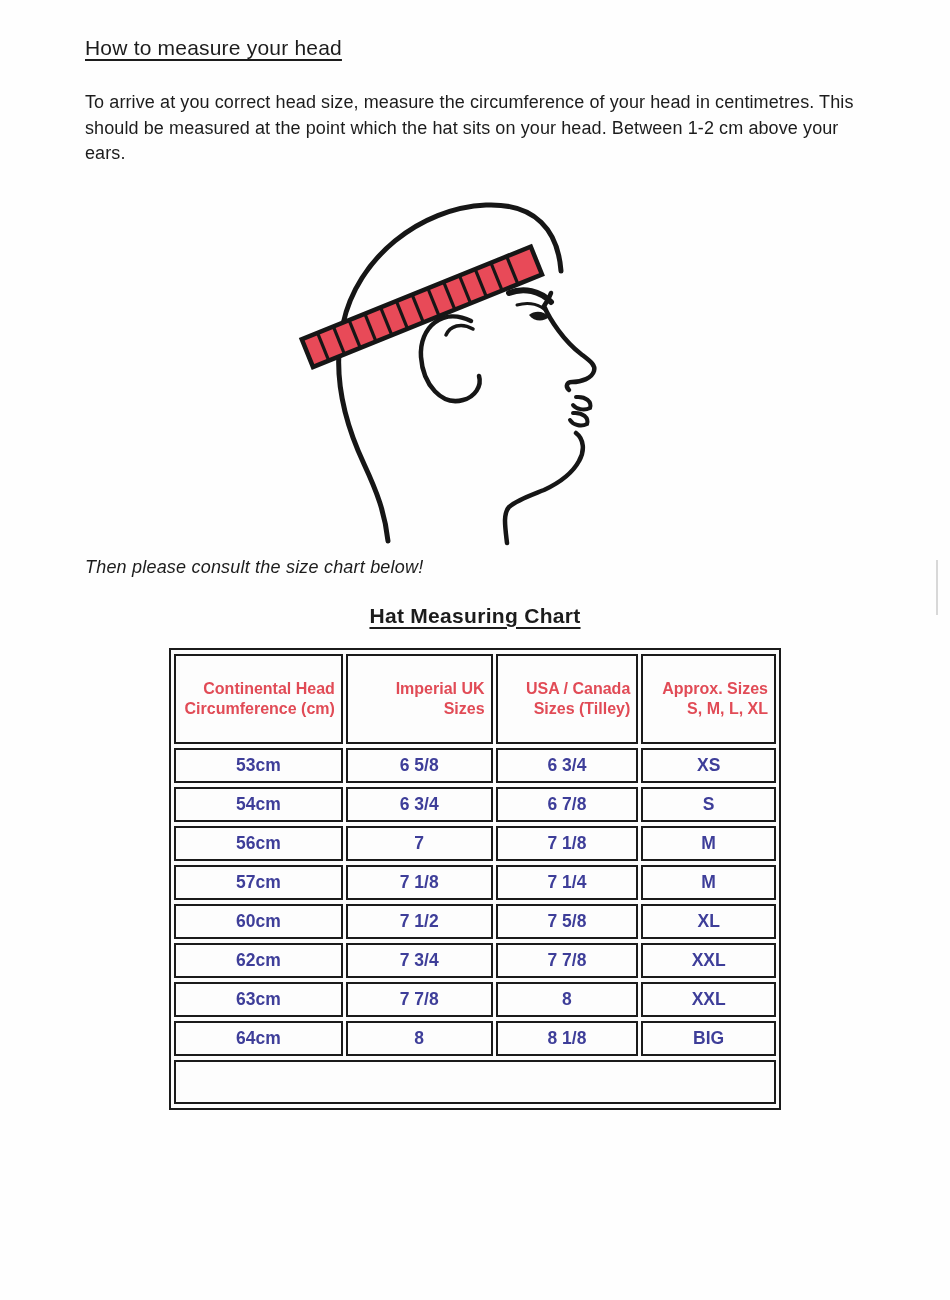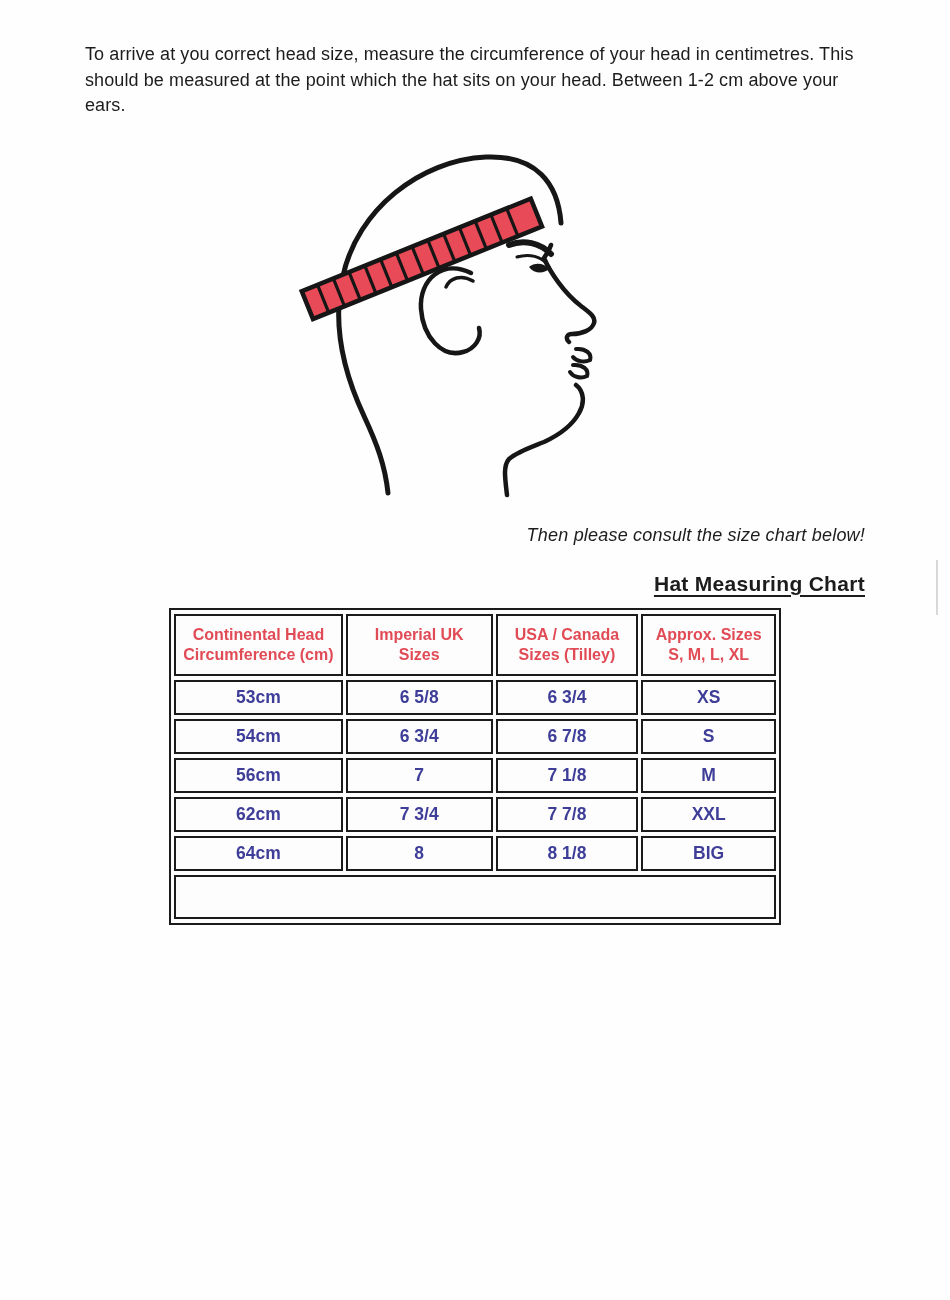--- a/index.html
+++ b/index.html
@@ -33,50 +33,49 @@
     letter-spacing: 0.1px;
     margin-top: 12px;
   }
   .figure-wrap {
     width: 345px;
     margin: 26px auto 0 auto;
     position: relative;
     left: -10px;
   }
   .figure-caption {
-    text-align: right;
+    text-align: left;
     font-style: italic;
     font-size: 18px;
-    margin-top: 16px;
     letter-spacing: 0.2px;
   }
   .chart-heading {
-    text-align: right;
+    text-align: center;
     font-size: 21px;
     font-weight: 700;
     text-decoration: underline;
     text-underline-offset: 4px;
-    margin: 26px 0 12px 0;
+    margin: 26px 0 20px 0;
     letter-spacing: 0.3px;
   }
   table.size-table {
     margin: 0 auto;
     width: 612px;
     border-collapse: separate;
     border-spacing: 3px 4px;
     border: 2px solid #1b1b1b;
     background: #fdfdfd;
   }
   table.size-table th {
     border: 2px solid #1b1b1b;
     color: #e14b56;
     font-size: 16px;
     font-weight: 700;
-    text-align: center;
-    padding: 9px 6px;
+    text-align: right;
+    padding: 23px 6px;
     line-height: 1.25;
     background: #fdfdfd;
   }
   table.size-table td {
     border: 2px solid #1b1b1b;
     color: #3e3e99;
     font-size: 17.5px;
     font-weight: 700;
     text-align: center;
     padding: 5px 0;
@@ -93,20 +92,21 @@
     width: 2px;
     height: 55px;
     background: #d8d8d8;
   }
 </style>
 </head>
 <body>
 
 <div class="page">
 
+  <h1 class="doc-title">How to measure your head</h1>
 
   <p class="intro-text">To arrive at you correct head size, measure the circumference of your head in centimetres. This should be measured at the point which the hat sits on your head. Between 1-2 cm above your ears.</p>
 
   <div class="figure-wrap">
     
     <svg width="345" height="360" viewBox="0 0 345 360">
 
       <path d="M 95 348
                C 92 320 84 299 71 271
                C 49 224 39 178 50 131
@@ -191,26 +191,44 @@
           <td>6 7/8</td>
           <td>S</td>
         </tr>
         <tr>
           <td>56cm</td>
           <td>7</td>
           <td>7 1/8</td>
           <td>M</td>
         </tr>
         <tr>
+          <td>57cm</td>
+          <td>7 1/8</td>
+          <td>7 1/4</td>
+          <td>M</td>
+        </tr>
+        <tr>
+          <td>60cm</td>
+          <td>7 1/2</td>
+          <td>7 5/8</td>
+          <td>XL</td>
+        </tr>
+        <tr>
           <td>62cm</td>
           <td>7 3/4</td>
           <td>7 7/8</td>
           <td>XXL</td>
         </tr>
         <tr>
+          <td>63cm</td>
+          <td>7 7/8</td>
+          <td>8</td>
+          <td>XXL</td>
+        </tr>
+        <tr>
           <td>64cm</td>
           <td>8</td>
           <td>8 1/8</td>
           <td>BIG</td>
         </tr>
         <tr>
           <td colspan="4" class="empty-cell"></td>
         </tr>
       </tbody>
   </table>

